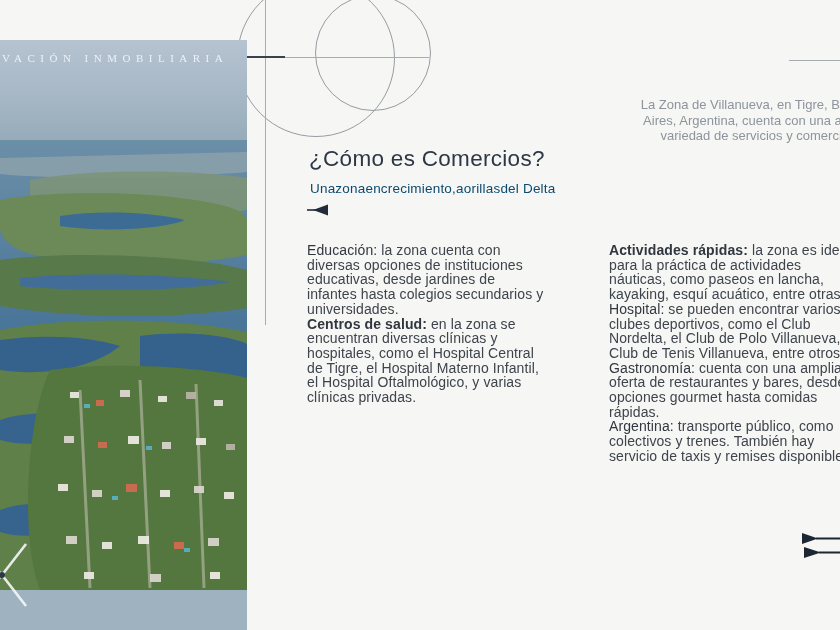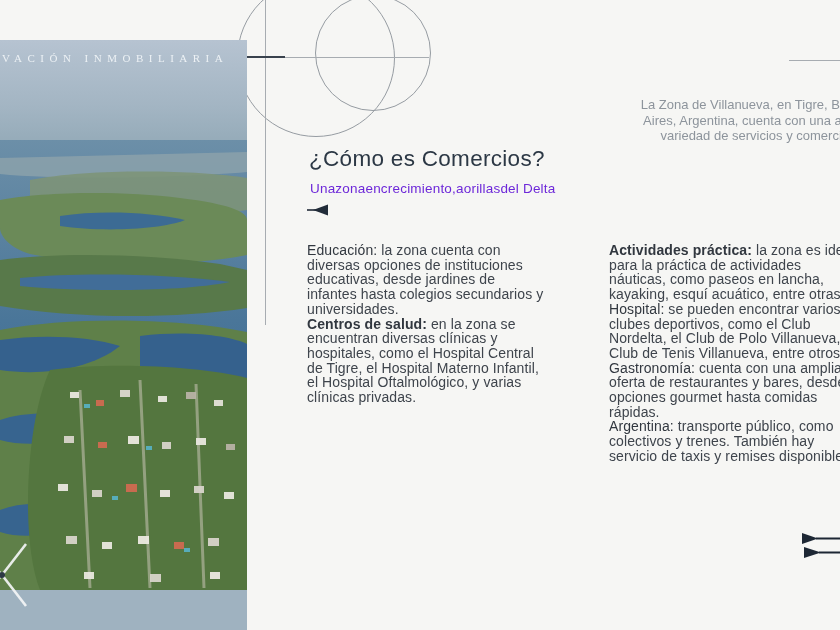--- a/index.html
+++ b/index.html
@@ -38,21 +38,21 @@
     position:absolute;left:632px;top:97px;width:252px;
     font-size:13px;line-height:15.5px;text-align:center;color:#8d949c;
   }
   
   .title{
     position:absolute;left:309px;top:146px;
     font-size:22.5px;font-weight:500;letter-spacing:.3px;color:#2c3845;
   }
   .subtitle{
     position:absolute;left:310px;top:181px;
-    font-size:13.5px;letter-spacing:.2px;color:#6d28d9;
+    font-size:13.5px;letter-spacing:.2px;color:#0c4a6e;
   }
   .dart-left{position:absolute;left:307px;top:203px;}
   
   .col{position:absolute;top:243px;font-size:14px;line-height:14.7px;letter-spacing:.1px;color:#3e444c;}
   .col p{margin:0;}
   .col .label{color:#31373f;}
   .col .label.lead{font-weight:bold;}
   .col-left{left:307px;width:240px;}
   .col-right{left:609px;width:252px;}
   
@@ -154,21 +154,21 @@
     <line x1="0" y1="7" x2="10" y2="7" stroke="#222c39" stroke-width="1.6"></line>
     <polygon points="6,7 21,1.5 21,12.5" fill="#222c39"></polygon>
   </svg>
 
   <div class="col col-left">
     <p><span class="label">Educación:</span><span> la zona cuenta con diversas opciones de instituciones educativas, desde jardines de infantes hasta colegios secundarios y universidades.</span></p>
     <p><span class="label lead">Centros de salud:</span><span> en la zona se encuentran diversas clínicas y hospitales, como el Hospital Central de Tigre, el Hospital Materno Infantil, el Hospital Oftalmológico, y varias clínicas privadas.</span></p>
   </div>
 
   <div class="col col-right">
-    <p><span class="label lead">Actividades práctica:</span><span> la zona es ideal para la práctica de actividades náuticas, como paseos en lancha, kayaking, esquí acuático, entre otras.</span></p>
+    <p><span class="label lead">Actividades rápidas:</span><span> la zona es ideal para la práctica de actividades náuticas, como paseos en lancha, kayaking, esquí acuático, entre otras.</span></p>
     <p><span class="label">Hospital:</span><span> se pueden encontrar varios clubes deportivos, como el Club Nordelta, el Club de Polo Villanueva, el Club de Tenis Villanueva, entre otros.</span></p>
     <p><span class="label">Gastronomía:</span><span> cuenta con una amplia oferta de restaurantes y bares, desde opciones gourmet hasta comidas rápidas.</span></p>
     <p><span class="label">Argentina:</span><span> transporte público, como colectivos y trenes. También hay servicio de taxis y remises disponibles.</span></p>
   </div>
 
   <svg class="next-icon" width="60" height="38" viewBox="0 0 60 38">
     <g fill="#1d2734" stroke="#1d2734">
       <polygon points="10,4 26,9.5 10,15" stroke="none"></polygon>
       <polygon points="12,18 29,23.5 12,29" stroke="none"></polygon>
       <line x1="24" y1="9.5" x2="50" y2="9.5" stroke-width="2"></line>

